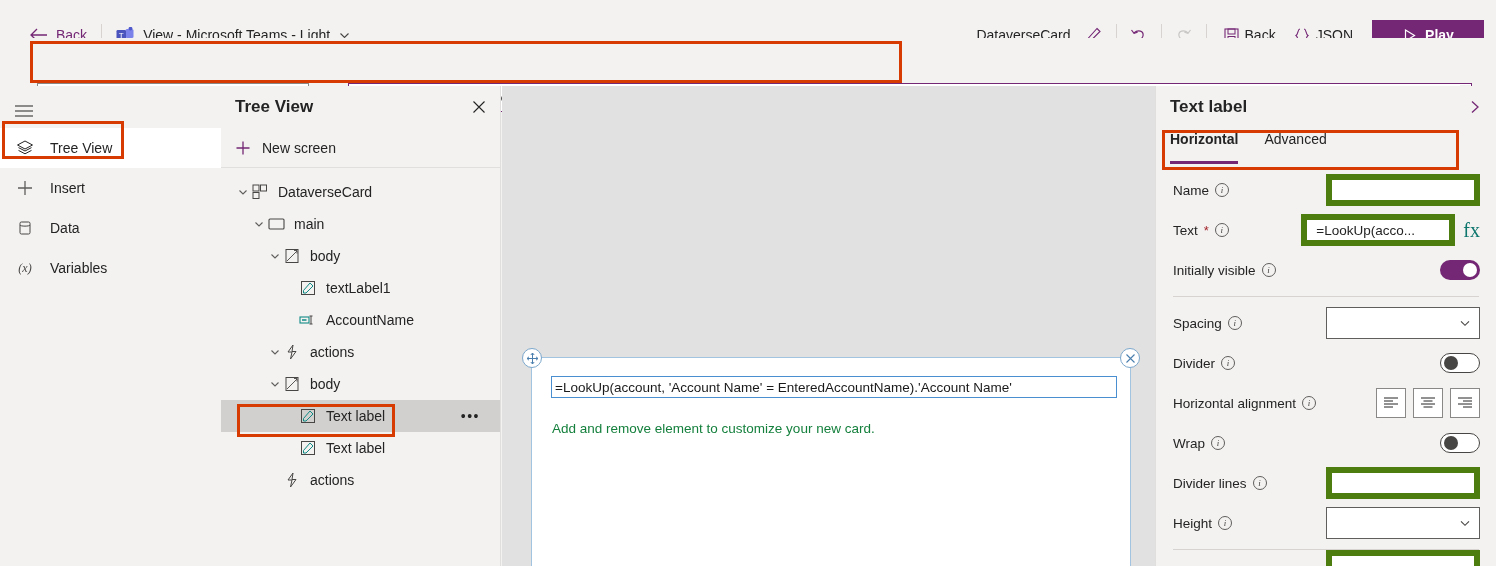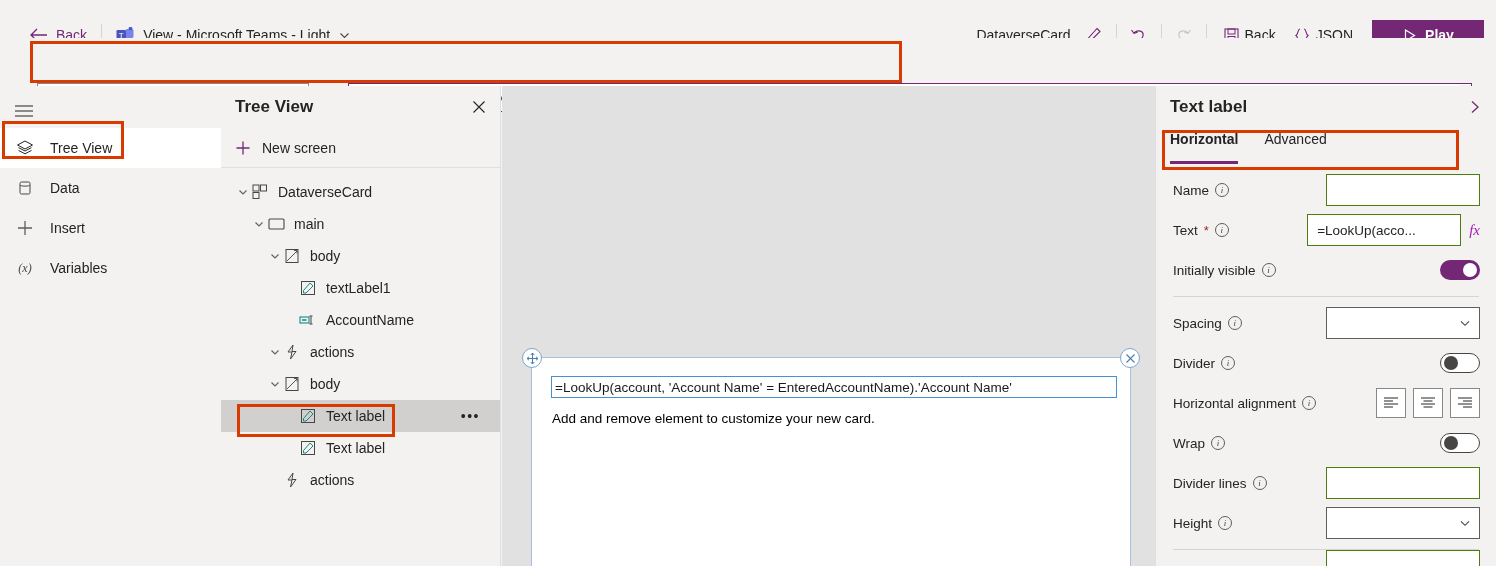--- a/index.html
+++ b/index.html
@@ -172,21 +172,21 @@
     position: absolute; right: -10px; top: -10px; width: 20px; height: 20px;
     border-radius: 50%; background: #ffffff; border: 1px solid #7ba7cc;
     display: flex; align-items: center; justify-content: center; cursor: pointer;
   }
   .card-formula {
     position: absolute; left: 19px; top: 18px; width: 566px; height: 22px;
     border: 1px solid #4a8fd0; display: flex; align-items: center;
     padding-left: 3px; font-size: 13.5px; color: #1a1a1a; background: #ffffff;
   }
   .card-desc {
-    position: absolute; left: 20px; top: 53px; font-size: 13.5px; color: #000000;
+    position: absolute; left: 20px; top: 63px; font-size: 13.5px; color: #15803d;
   }
 
   
   .props {
     position: absolute; top: 86px; left: 1155px; width: 341px; height: 480px;
     background: #f3f2f1; border-left: 1px solid #e1dfdd;
   }
   .props-head {
     display: flex; align-items: center; height: 42px; padding: 0 14px;
   }
@@ -209,30 +209,30 @@
   .plabel { font-size: 13.5px; color: #242424; display: flex; align-items: center; gap: 6px; }
   .req { color: #a4262c; font-size: 13px; }
   .info-i {
     width: 14px; height: 14px; border: 1px solid #605e5c; border-radius: 50%;
     display: inline-flex; align-items: center; justify-content: center;
     font-size: 9px; color: #484644; font-style: italic; line-height: 1;
     font-family: "Liberation Serif", serif;
   }
   .pctl { margin-left: auto; display: flex; align-items: center; gap: 8px; }
   .txtbox {
-    width: 154px; height: 32px; background: #ffffff; border: 1px solid #4d7c0f;
+    width: 154px; height: 32px; background: #ffffff; border: 6px solid #4d7c0f;
     display: flex; align-items: center; padding: 0 9px; font-size: 13.5px;
     color: #242424; cursor: text;
   }
   .selbox {
     width: 154px; height: 32px; background: #ffffff; border: 1px solid #605e5c;
     display: flex; align-items: center; padding: 0 8px; cursor: pointer;
   }
   .selbox .chev { margin-left: auto; color: #484644; }
-  .fx-lbl { font-family: "Liberation Serif", serif; font-style: italic; color: #a21caf; font-size: 15px; }
+  .fx-lbl { font-family: "Liberation Serif", serif; color: #0f766e; font-size: 20px; }
   .toggle {
     width: 40px; height: 20px; border-radius: 10px; position: relative; cursor: pointer;
   }
   .toggle.on { background: #742774; }
   .toggle.off { background: #ffffff; border: 1px solid #484644; }
   .knob { position: absolute; width: 14px; height: 14px; border-radius: 50%; top: 3px; }
   .toggle.on .knob { background: #ffffff; right: 3px; }
   .toggle.off .knob { background: #484644; left: 3px; top: 2px; }
   .pdivider { height: 1px; background: #d6d3d1; margin: 6px 17px 6px 17px; }
   .align-grp { display: flex; gap: 7px; }
@@ -360,33 +360,33 @@
             <path d="M9 2 L16.5 6 L9 10 L1.5 6 Z" stroke="#242424" stroke-width="1" fill="none"></path>
             <path d="M2.5 8.6 L9 12 L15.5 8.6" stroke="#242424" stroke-width="1" fill="none"></path>
             <path d="M2.5 11.4 L9 14.8 L15.5 11.4" stroke="#242424" stroke-width="1" fill="none"></path>
           </svg>
       </span>
       <span>Tree View</span>
     </div>
     <div class="rail-item">
       <span class="rail-ico">
         <svg width="18" height="18" viewBox="0 0 18 18">
-            <rect x="4" y="3" width="10" height="12" rx="1.4" stroke="#484644" stroke-width="1" fill="none"></rect>
-            <path d="M4 6 C4 7.5, 14 7.5, 14 6" stroke="#484644" stroke-width="1" fill="none"></path>
-          </svg>
-      </span>
-      <span>Data</span>
+            <path d="M9 2 V16 M2 9 H16" stroke="#605e5c" stroke-width="1.3"></path>
+          </svg>
+      </span>
+      <span>Insert</span>
     </div>
     <div class="rail-item">
       <span class="rail-ico">
         <svg width="18" height="18" viewBox="0 0 18 18">
-            <path d="M9 2 V16 M2 9 H16" stroke="#605e5c" stroke-width="1.3"></path>
-          </svg>
-      </span>
-      <span>Insert</span>
+            <rect x="4" y="3" width="10" height="12" rx="1.4" stroke="#484644" stroke-width="1" fill="none"></rect>
+            <path d="M4 6 C4 7.5, 14 7.5, 14 6" stroke="#484644" stroke-width="1" fill="none"></path>
+          </svg>
+      </span>
+      <span>Data</span>
     </div>
     <div class="rail-item">
       <span class="rail-ico">
         <svg width="22" height="18" viewBox="0 0 22 18">
             <text x="11" y="13" font-size="12" fill="#484644" text-anchor="middle" font-family="Liberation Serif" font-style="italic">(x)</text>
           </svg>
       </span>
       <span>Variables</span>
     </div>
     <div class="rail-highlight"></div>

